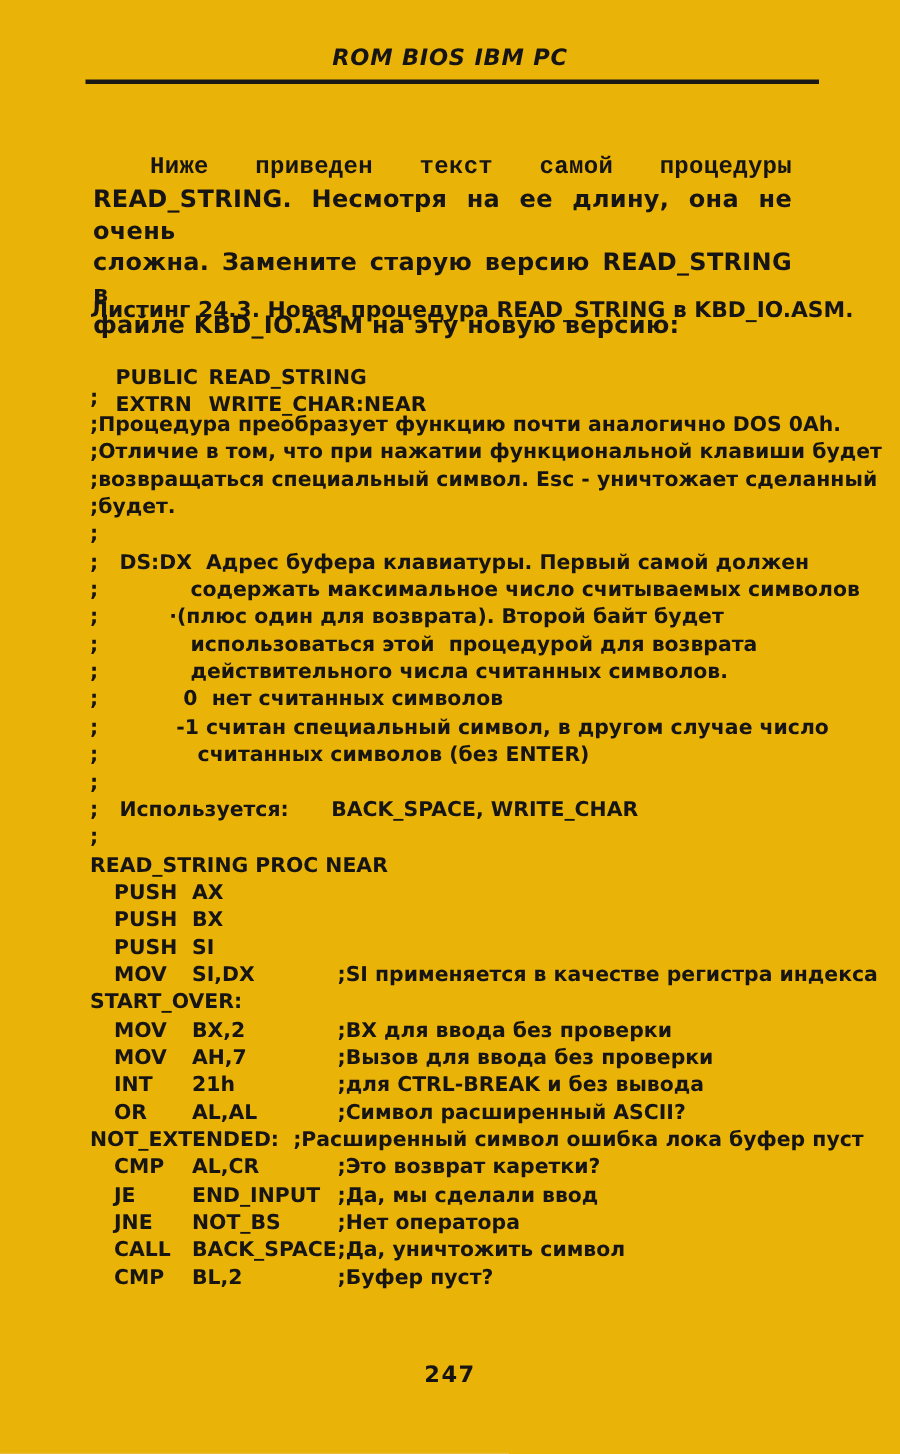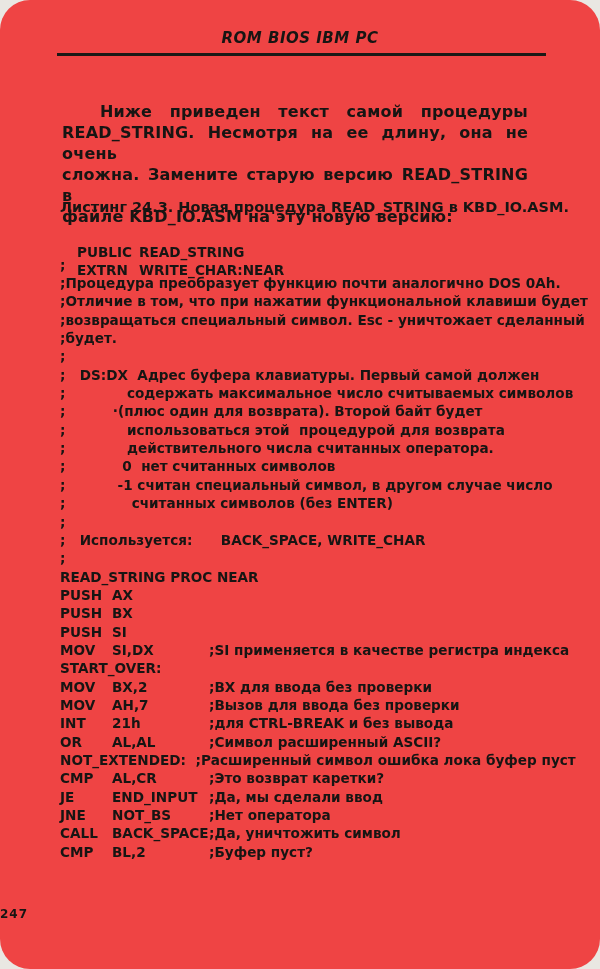--- a/index.html
+++ b/index.html
@@ -1,38 +1,38 @@
 <!DOCTYPE html>
 <html><head>
 <meta charset="utf-8">
 <style>
   html,body{margin:0;padding:0;}
   body{width:600px;height:969px;background:#e9e7e2;}
   .page{
     position:relative;width:600px;height:969px;overflow:hidden;
-    background:#ef4444;color:#171513;
-    font-family:"DejaVu Sans", sans-serif;font-weight:700;border-radius:30px;
+    background:#eab308;color:#171513;
+    font-family:"DejaVu Sans", sans-serif;font-weight:700;
   }
   .header-title{
     position:absolute;top:29px;left:0;right:0;text-align:center;
     font-style:italic;font-size:15px;letter-spacing:.5px;
   }
   .rule{position:absolute;top:53px;left:57px;width:489px;height:3px;background:#1b1916;}
   .intro{position:absolute;top:101px;left:62px;width:466px;font-size:16px;line-height:21px;letter-spacing:.2px;}
   .intro .il{text-align:justify;text-align-last:justify;}
-  .intro .il.first{padding-left:38px;}
+  .intro .il.first{padding-left:38px;font-family:Liberation Mono, monospace;}
   .intro .il.last{text-align-last:left;}
   .caption{position:absolute;top:199px;left:60px;font-size:14.5px;white-space:pre;text-align:center;}
   .listing{position:absolute;top:219px;left:60px;font-size:13.6px;width:540px;}
   .ln{height:18.35px;line-height:18.35px;white-space:pre;}
   .ln span{white-space:pre;}
   .dir-m{display:inline-block;margin-left:17px;width:62px;margin-top:24px;}
-  .code-m{display:inline-block;width:52px;}
+  .code-m{display:inline-block;margin-left:16px;width:52px;}
   .code-o{display:inline-block;min-width:97px;}
-  .pagenum{position:absolute;top:907px;left:0;right:0;text-align:left;font-size:12px;letter-spacing:1px;}
+  .pagenum{position:absolute;top:907px;left:0;right:0;text-align:center;font-size:15px;letter-spacing:1px;}
 </style>
 </head>
 <body>
 
 <div class="page">
 
   <div class="header-title">ROM BIOS IBM PC</div>
   <div class="rule"></div>
 
   <div class="intro">
@@ -50,21 +50,21 @@
     <div class="ln"><span class="flat">;</span></div>
     <div class="ln"><span class="flat">;Процедура преобразует функцию почти аналогично DOS 0Ah.</span></div>
     <div class="ln"><span class="flat">;Отличие в том, что при нажатии функциональной клавиши будет</span></div>
     <div class="ln"><span class="flat">;возвращаться специальный символ. Esc - уничтожает сделанный</span></div>
     <div class="ln"><span class="flat">;будет.</span></div>
     <div class="ln"><span class="flat">;</span></div>
     <div class="ln"><span class="flat">;   DS:DX  Адрес буфера клавиатуры. Первый самой должен</span></div>
     <div class="ln"><span class="flat">;             содержать максимальное число считываемых символов</span></div>
     <div class="ln"><span class="flat">;          ·(плюс один для возврата). Второй байт будет</span></div>
     <div class="ln"><span class="flat">;             использоваться этой  процедурой для возврата</span></div>
-    <div class="ln"><span class="flat">;             действительного числа считанных оператора.</span></div>
+    <div class="ln"><span class="flat">;             действительного числа считанных символов.</span></div>
     <div class="ln"><span class="flat">;            0  нет считанных символов</span></div>
     <div class="ln"><span class="flat">;           -1 считан специальный символ, в другом случае число</span></div>
     <div class="ln"><span class="flat">;              считанных символов (без ENTER)</span></div>
     <div class="ln"><span class="flat">;</span></div>
     <div class="ln"><span class="flat">;   Используется:      BACK_SPACE, WRITE_CHAR</span></div>
     <div class="ln"><span class="flat">;</span></div>
     <div class="ln"><span class="flat">READ_STRING PROC NEAR</span></div>
     <div class="ln"><span class="code-m">PUSH</span><span class="code-o">AX</span></div>
     <div class="ln"><span class="code-m">PUSH</span><span class="code-o">BX</span></div>
     <div class="ln"><span class="code-m">PUSH</span><span class="code-o">SI</span></div>

